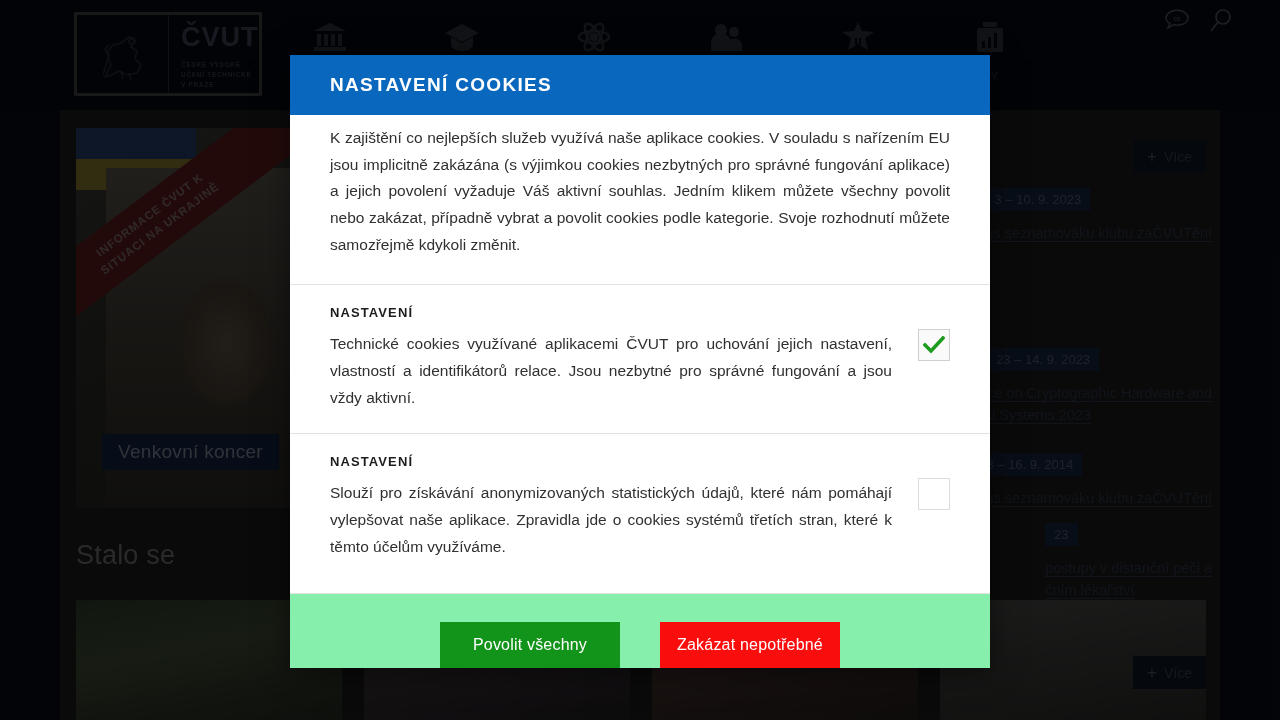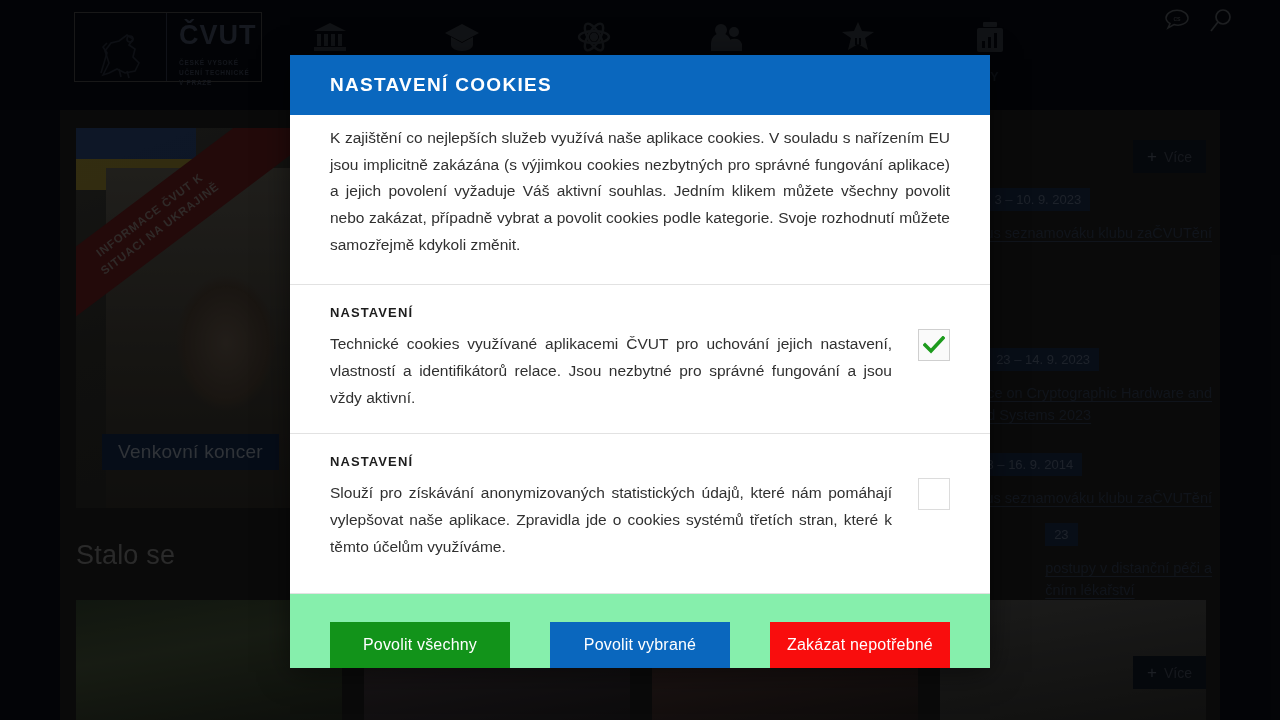--- a/index.html
+++ b/index.html
@@ -17,23 +17,23 @@
     background: #0a0d14;
   }
 
   
   .topbar {
     position: absolute; left: 0; top: 0; width: 1280px; height: 110px;
     background: #070a10;
   }
   .logo {
     position: absolute; left: 74px; top: 12px;
-    width: 188px; height: 70px;
+    width: 188px; height: 84px;
     display: flex; align-items: stretch;
-    border: 1px solid #404040;
+    border: 3px solid #404040;
   }
   .logo-lion {
     width: 92px; border-right: 1px solid #2a3040;
     position: relative;
   }
   .logo-lion svg { position: absolute; left: 14px; top: 10px; opacity: .55; }
   .logo-text {
     flex: 1; padding: 9px 0 0 12px;
   }
   .logo-cvut {
@@ -408,16 +408,15 @@
       </div>
       <div class="cbox empty">
         <span></span>
       </div>
     </div>
 
   </div>
 
   <div class="modal-foot">
     <button class="btn" style="background:#12931a">Povolit všechny</button>
-    <button class="btn" style="background:#0a67be">Povolit vybrané</button>
     <button class="btn" style="background:#f90d0d">Zakázat nepotřebné</button>
   </div>
 </div>
 
 </body></html>

